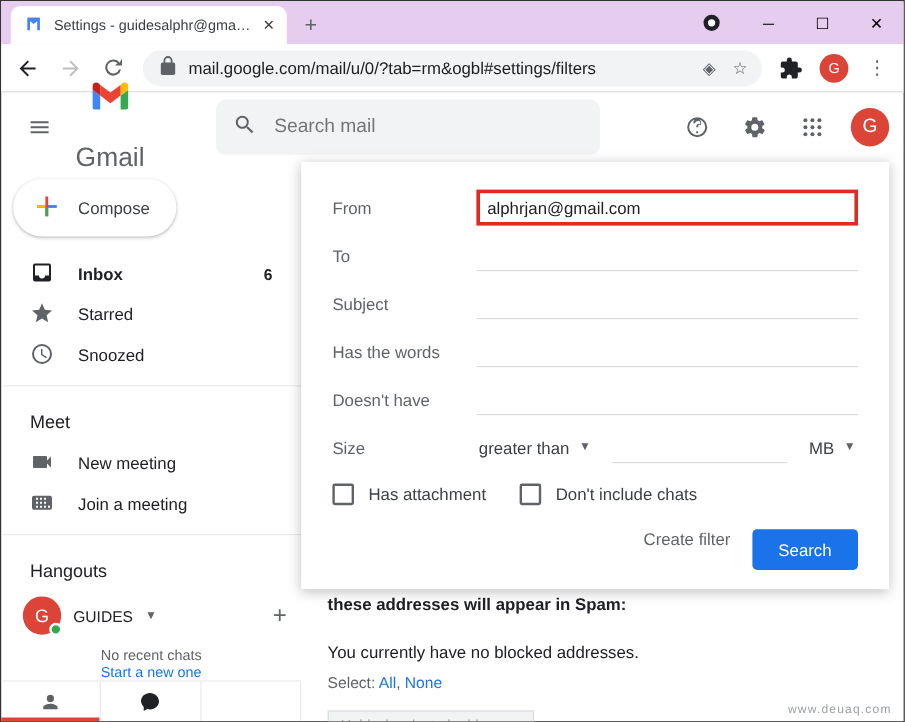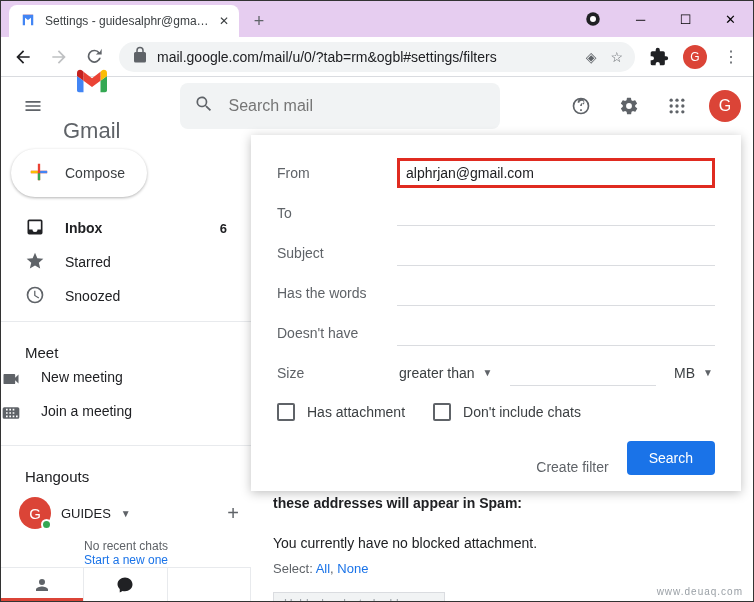--- a/index.html
+++ b/index.html
@@ -33,21 +33,21 @@
     
     .content { display: flex; height: calc(100% - 134px); }
     
     
     .sidebar { width: 250px; padding-top: 10px; }
     .compose { margin: 4px 0 14px 10px; height: 48px; border-radius: 24px; box-shadow: 0 1px 3px rgba(0,0,0,0.3); display: inline-flex; align-items: center; padding: 0 22px 0 14px; gap: 12px; font-size: 14px; color: #3c4043; background: #fff; }
     .nav-item { height: 34px; display: flex; align-items: center; padding: 0 12px 0 24px; gap: 20px; font-size: 14px; color: #202124; border-radius: 0 16px 16px 0; margin-right: 12px; }
     .nav-item.bold { font-weight: 700; }
     .nav-count { margin-left: auto; font-size: 13px; }
     .section-h { font-size: 15px; font-weight: 500; padding: 14px 0 8px 24px; color: #202124; }
-    .meet-item { height: 34px; display: flex; gap: 20px; font-size: 14px; color: #202124; }
+    .meet-item { height: 34px; display: flex; align-items: center; padding-left: 24px; gap: 20px; font-size: 14px; color: #202124; }
     .divider { border-top: 1px solid #e8eaed; margin: 8px 0; }
     .hangouts-row { display: flex; align-items: center; padding: 4px 12px 4px 18px; gap: 10px; }
     .badge { width: 32px; height: 32px; border-radius: 50%; background: #db4437; color: #fff; display: flex; align-items: center; justify-content: center; font-size: 15px; position: relative; }
     .presence { position: absolute; bottom: -1px; right: -1px; width: 11px; height: 11px; background: #34a853; border: 2px solid #fff; border-radius: 50%; }
     .hangouts-name { font-size: 13px; color: #202124; }
     .plus-small { margin-left: auto; color: #5f6368; font-size: 20px; }
     .recent { text-align: center; font-size: 12px; color: #5f6368; padding: 6px 0 0; }
     .startnew { text-align: center; font-size: 12px; color: #1a73e8; }
     .bottom-tabs { position: absolute; bottom: 0; left: 0; width: 250px; height: 34px; border-top: 1px solid #e8eaed; display: flex; }
     .bottom-tab { flex: 1; display: flex; align-items: center; justify-content: center; border-right: 1px solid #e8eaed; }
@@ -60,21 +60,21 @@
     .filter-label { width: 120px; }
     .filter-input { flex: 1; border: none; border-bottom: 1px solid #dadce0; padding: 4px 2px; font-size: 14px; outline: none; color: #202124; }
     .filter-input.hl { border: 3px solid #e02b20; padding: 4px 6px; border-bottom: 3px solid #e02b20; }
     .size-row { display: flex; align-items: flex-end; gap: 16px; }
     .dd { display: inline-flex; align-items: center; gap: 8px; color: #3c4043; font-size: 14px; padding: 4px 2px; border-bottom: 1px solid transparent; }
     .dd .ar { font-size: 10px; color: #5f6368; }
     .size-num { width: 90px; border: none; border-bottom: 1px solid #dadce0; }
     .check-row { display: flex; align-items: center; gap: 28px; padding: 10px 0; }
     .cb { width: 18px; height: 18px; border: 2px solid #5f6368; border-radius: 2px; display: inline-block; }
     .cb-label { font-size: 14px; color: #3c4043; display: flex; align-items: center; gap: 12px; }
-    .actions { display: flex; justify-content: flex-end; gap: 18px; align-items: flex-end; padding-top: 10px; }
+    .actions { display: flex; justify-content: flex-end; gap: 18px; align-items: flex-start; padding-top: 10px; }
     .link-btn { color: #5f6368; font-size: 14px; font-weight: 500; }
     .primary-btn { background: #1a73e8; color: #fff; border: none; border-radius: 4px; padding: 9px 22px; font-size: 14px; font-weight: 500; }
     
     .behind { position: absolute; top: 360px; left: 22px; right: 20px; font-size: 14px; color: #202124; }
     .behind-top { font-weight: 600; color: #3c4043; filter: blur(0); padding-bottom: 14px; border-bottom: 0px; }
     .behind p { margin: 10px 0; }
     .sel { color: #5f6368; font-size: 13px; }
     .sel a { color: #1a73e8; text-decoration: none; }
     .unblock { color: #9aa0a6; background: #f1f3f4; border: 1px solid #dadce0; padding: 4px 10px; font-size: 12px; margin-top: 6px; display: inline-block; }
     
@@ -272,21 +272,21 @@
             <path d="M12 2C6.5 2 2 6 2 11c0 2.4 1.2 4.6 3 6.2V22l3.8-2.1c1 .3 2.1.4 3.2.4 5.5 0 10-4 10-9S17.5 2 12 2z" fill="#202124"></path>
           </svg>
         </div>
       <div class="bottom-tab"></div>
     </div>
   </div>
 
   <div class="main">
     <div class="behind">
       <div class="behind-top" style="font-weight:700;color:#202124">these addresses will appear in Spam:</div>
-      <p>You currently have no blocked attachment.</p>
+      <p>You currently have no blocked addresses.</p>
       <p class="sel"><span>Select:</span> <a>All</a>, <a>None</a></p>
       <span class="unblock">Unblock selected addresses</span>
     </div>
 
     <div class="filter-card">
       <div class="filter-row">
         <div class="filter-label">From</div>
         <input class="filter-input hl" value="alphrjan@gmail.com" style="">
       </div>
       <div class="filter-row">

